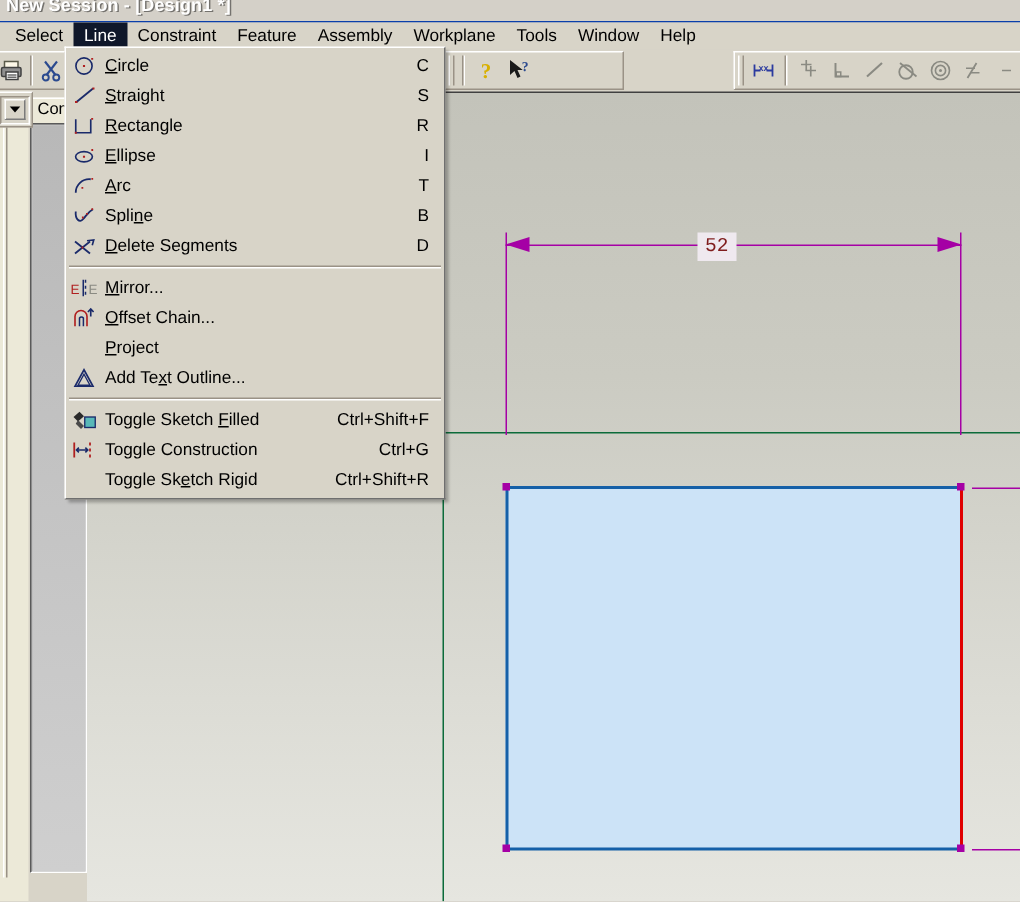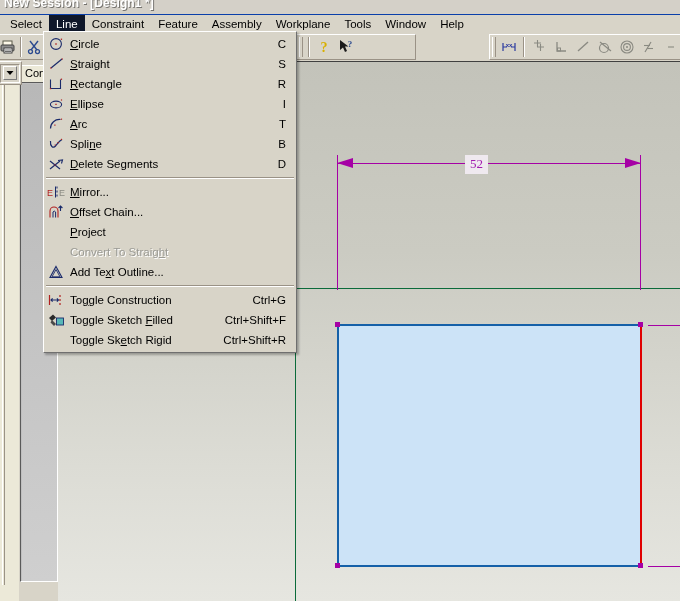--- a/index.html
+++ b/index.html
@@ -188,22 +188,22 @@
   .dim-arrow-left, .dim-arrow-right {
     position: absolute; width: 0; height: 0;
     border-top: 5px solid transparent;
     border-bottom: 5px solid transparent;
   }
   .dim-arrow-left  { border-right: 16px solid #a500a5; }
   .dim-arrow-right { border-left: 16px solid #a500a5; }
   .dim-label {
     position: absolute;
     background: #efe9ef;
-    color: #a21caf;
-    font-family: Liberation Serif, serif;
+    color: #7f1d1d;
+    font-family: Liberation Mono, monospace;
     font-size: 13px;
     line-height: 16px;
     padding: 1px 5px 2px 5px;
     white-space: nowrap;
   }
 
   
   .dropdown {
     position: absolute; left: 43px; top: 31px;
     width: 254px;
@@ -521,63 +521,58 @@
       <div class="dd-label"><span class="dd-underline">O</span>ffset Chain...</div>
       <div class="dd-accel"></div>
     </div>
 
     <div class="dd-item">
       <div class="dd-icon"></div>
       <div class="dd-label"><span class="dd-underline">P</span>roject</div>
       <div class="dd-accel"></div>
     </div>
 
-    <div class="dd-item disabled">
-      <div class="dd-icon"></div>
-      <div class="dd-label">Convert To Straig<span class="dd-underline">h</span>t</div>
-      <div class="dd-accel"></div>
-    </div>
 
     <div class="dd-item">
       <div class="dd-icon">
         <svg width="18" height="14" viewBox="0 0 18 14">
           <path d="M8 1.5 L14 12.5 L2 12.5 Z" fill="none" stroke="#1a2a6a" stroke-width="1.1"></path>
           <path d="M8 4.5 L12 11.8 L4 11.8 Z" fill="none" stroke="#1a2a6a" stroke-width="0.9"></path>
         </svg>
       </div>
       <div class="dd-label">Add Te<span class="dd-underline">x</span>t Outline...</div>
       <div class="dd-accel"></div>
     </div>
 
     <div class="dd-sep"></div>
+
+    <div class="dd-item">
+      <div class="dd-icon">
+        <svg width="20" height="14" viewBox="0 0 20 14">
+          <path d="M2 5 L6 1.5 L9 4.5 L5 8 Z" fill="#2a2a2a"></path>
+          <path d="M5 7 L9 11 L7 13 L3.5 9.5 Z" fill="#4a4a4a"></path>
+          <rect x="9.5" y="5" width="7" height="7" fill="#58b8b8" stroke="#1a2a6a" stroke-width="0.9"></rect>
+        </svg>
+      </div>
+      <div class="dd-label">Toggle Sketch <span class="dd-underline">F</span>illed</div>
+      <div class="dd-accel">Ctrl+Shift+F</div>
+    </div>
 
     <div class="dd-item">
       <div class="dd-icon">
         <svg width="20" height="14" viewBox="0 0 20 14">
           <line x1="2.5" y1="2" x2="2.5" y2="12" stroke="#b02020" stroke-width="1.2"></line>
           <line x1="13" y1="2" x2="13" y2="12" stroke="#b02020" stroke-width="1.2" stroke-dasharray="2 2"></line>
           <path d="M4 7 L11.5 7 M5.6 5.4 L4 7 L5.6 8.6 M9.9 5.4 L11.5 7 L9.9 8.6" fill="none" stroke="#1a2a6a" stroke-width="1.1"></path>
         </svg>
       </div>
       <div class="dd-label">To<span class="dd-underline">g</span>gle Construction</div>
       <div class="dd-accel">Ctrl+G</div>
     </div>
 
     <div class="dd-item">
-      <div class="dd-icon">
-        <svg width="20" height="14" viewBox="0 0 20 14">
-          <path d="M2 5 L6 1.5 L9 4.5 L5 8 Z" fill="#2a2a2a"></path>
-          <path d="M5 7 L9 11 L7 13 L3.5 9.5 Z" fill="#4a4a4a"></path>
-          <rect x="9.5" y="5" width="7" height="7" fill="#58b8b8" stroke="#1a2a6a" stroke-width="0.9"></rect>
-        </svg>
-      </div>
-      <div class="dd-label">Toggle Sketch <span class="dd-underline">F</span>illed</div>
-      <div class="dd-accel">Ctrl+Shift+F</div>
-    </div>
-
-    <div class="dd-item">
       <div class="dd-icon"></div>
       <div class="dd-label">Toggle Sk<span class="dd-underline">e</span>tch Rigid</div>
       <div class="dd-accel">Ctrl+Shift+R</div>
     </div>
   </div>
 
 </div>
 
 </body></html>

